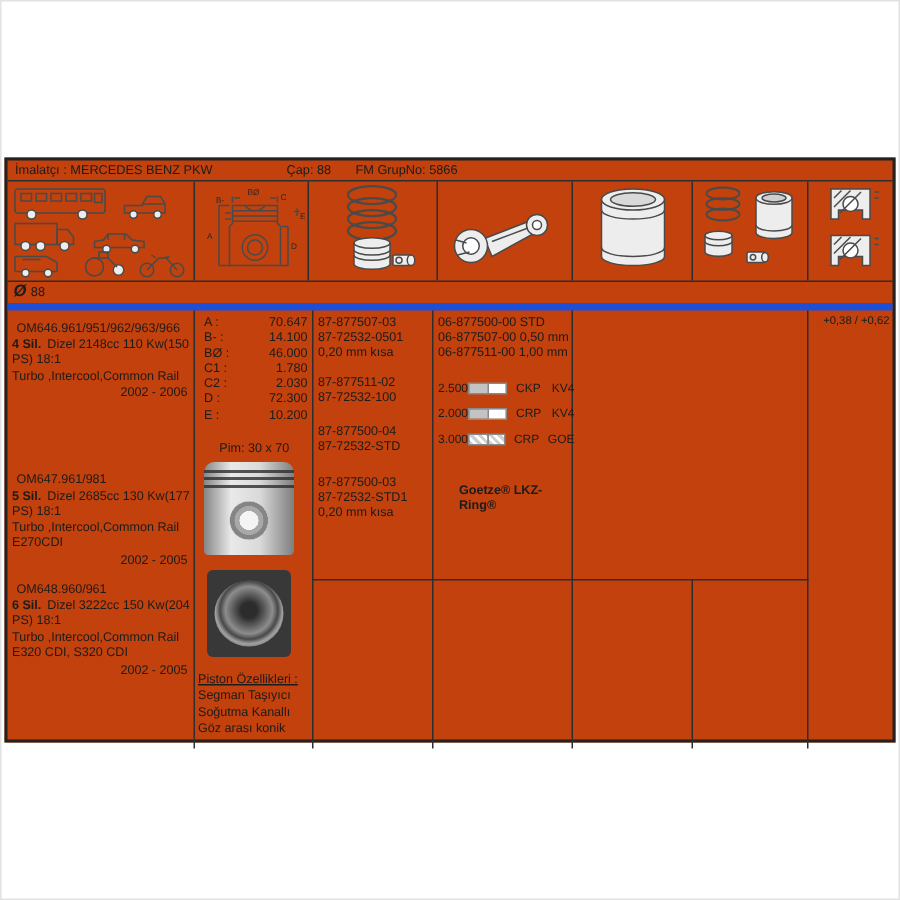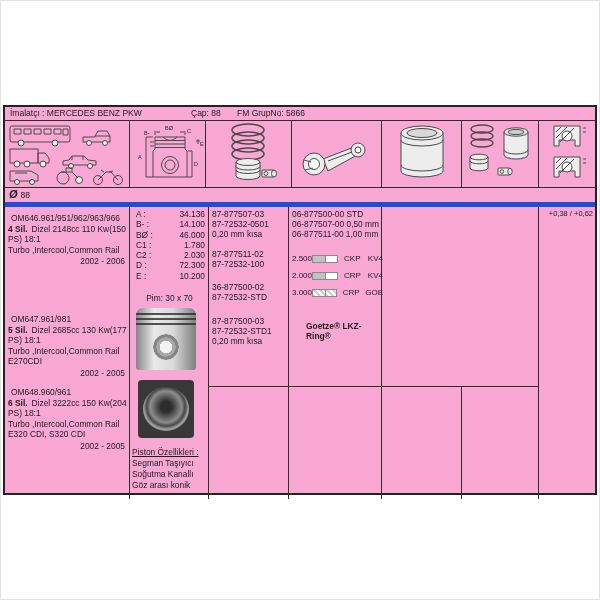--- a/index.html
+++ b/index.html
@@ -1,18 +1,18 @@
 <!DOCTYPE html>
 <html><head>
 <meta charset="utf-8">
 <style>
   html,body{margin:0;padding:0;background:#fff;}
   .canvas{position:relative;width:600px;height:600px;background:#fff;overflow:hidden;
           font-family:"Liberation Sans",sans-serif;color:#1c1c1c;border:1px solid #e2e2e2;box-sizing:border-box;}
-  .table{position:absolute;left:2px;top:104px;width:594px;height:390px;border:2px solid #222;box-sizing:border-box;background:#f9a8d4;}
+  .table{position:absolute;left:2px;top:104px;width:594px;height:390px;border:2px solid #222;box-sizing:border-box;background:#c2410c;}
   
   .hdr-row{position:relative;height:13px;border-bottom:1px solid #2e2e2e;font-size:8.5px;line-height:13px;white-space:nowrap;}
   .hdr-row .h1{position:absolute;left:5px;}
   .hdr-row .h2{position:absolute;left:186px;}
   .hdr-row .h3{position:absolute;left:232px;}
   
   .img-row{display:flex;height:66px;border-bottom:1px solid #2e2e2e;}
   .img-cell{border-right:1px solid #2e2e2e;box-sizing:border-box;overflow:hidden;}
   .img-cell:last-child{border-right:none;flex:1;}
   svg{display:block;}
@@ -239,21 +239,21 @@
         <div class="code">OM648.960/961</div>
         <div><b>6 Sil.</b><span>Dizel 3222cc 150 Kw(204 PS) 18:1</span></div>
         <div>Turbo ,Intercool,Common Rail</div>
         <div>E320 CDI, S320 CDI</div>
         <div class="years">2002 - 2005</div>
       </div>
 
       <div class="m-rows">
         <div class="m-row">
             <span>A :</span>
-            <span>34.136</span>
+            <span>70.647</span>
           </div>
         <div class="m-row">
             <span>B- :</span>
             <span>14.100</span>
           </div>
         <div class="m-row">
             <span>BØ :</span>
             <span>46.000</span>
           </div>
         <div class="m-row">
@@ -294,21 +294,21 @@
         <div class="pgroup g1">
           <div>87-877507-03</div>
           <div>87-72532-0501</div>
           <div>0,20 mm kısa</div>
         </div>
         <div class="pgroup g2">
           <div>87-877511-02</div>
           <div>87-72532-100</div>
         </div>
         <div class="pgroup g3">
-          <div>36-877500-02</div>
+          <div>87-877500-04</div>
           <div>87-72532-STD</div>
         </div>
         <div class="pgroup g5">
           <div>87-877500-03</div>
           <div>87-72532-STD1</div>
           <div>0,20 mm kısa</div>
         </div>
       </div>
 
       <div class="rings-col">

